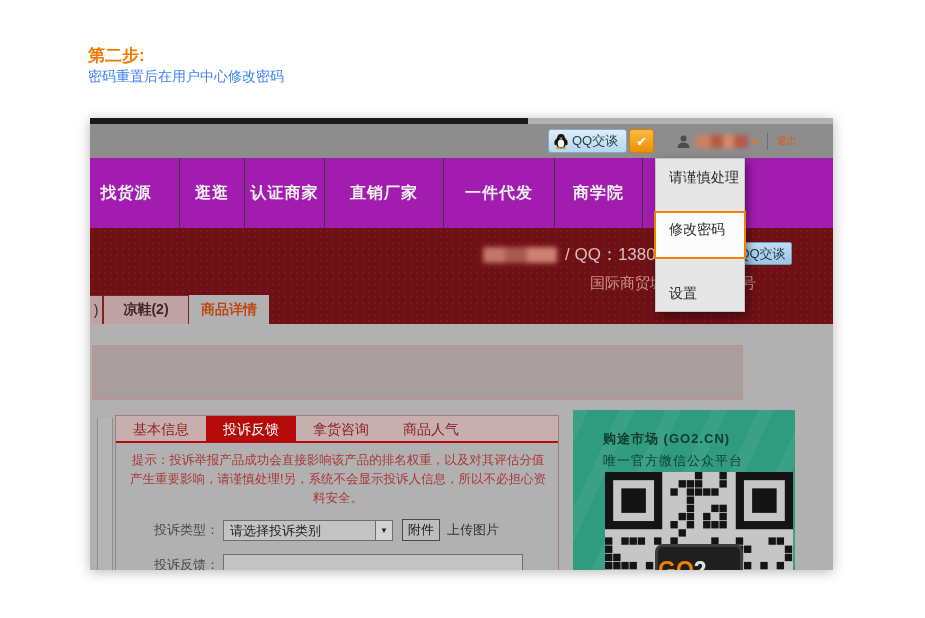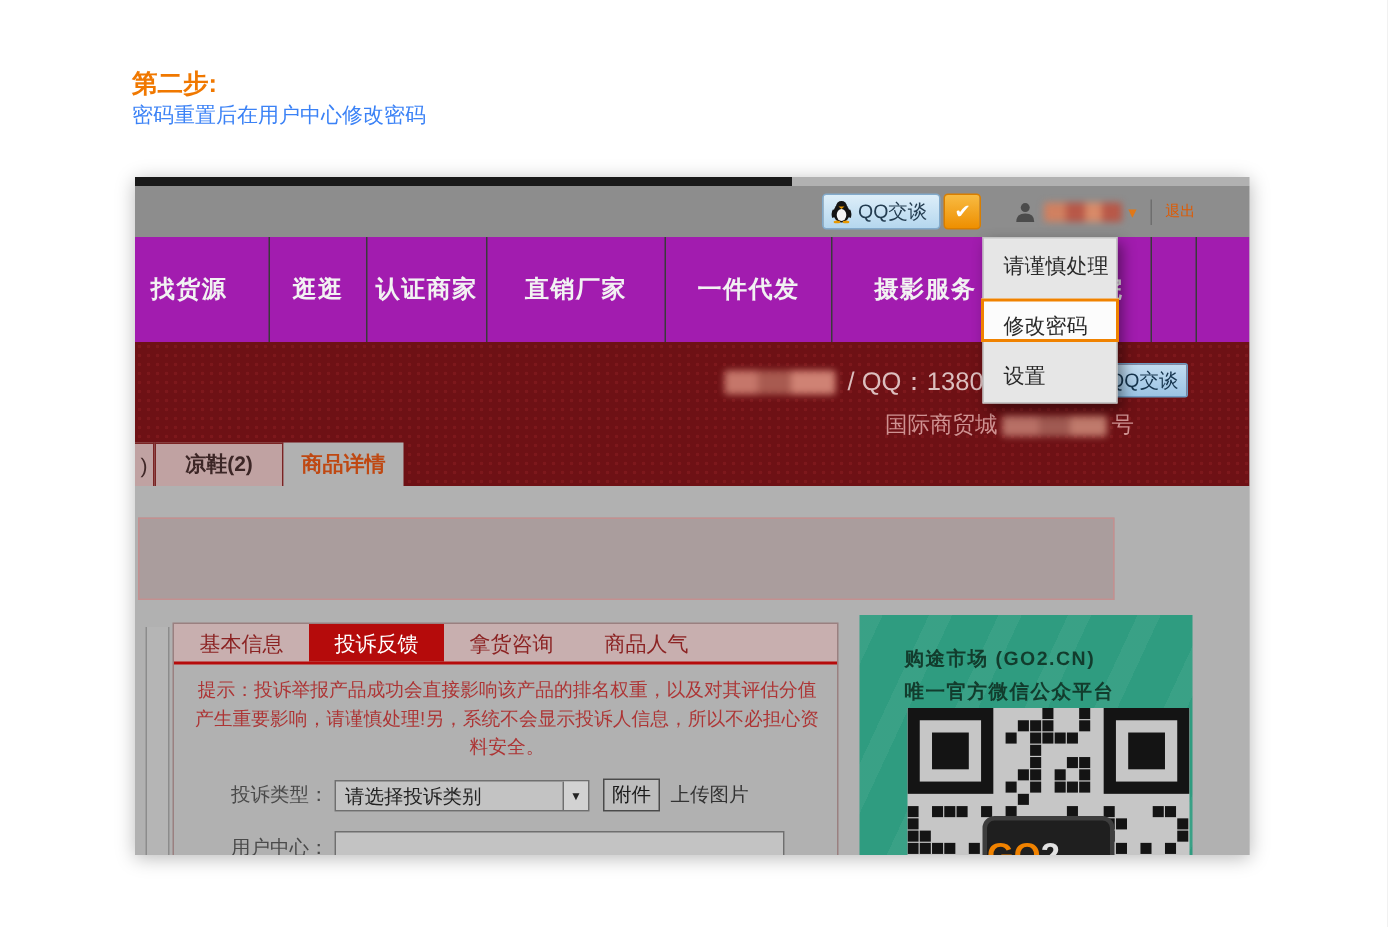--- a/index.html
+++ b/index.html
@@ -85,35 +85,35 @@
   .attach { margin-left:9px; border:1px solid #4a4a4a; background:#bdbdbd; font-size:13px;
             padding:1px 5px; color:#1a1a1a; font-family:inherit; cursor:pointer; }
   .upl { margin-left:7px; color:#333; }
   .row2 { margin-top:13px; }
   .reason-input { width:300px; height:22px; margin-left:4px; background:#c3c3c3; border:1px solid #6f6f6f; }
 
   
   .wechat { position:absolute; left:483px; top:86px; width:222px; height:172px; background:#2f9c80;
             background-image:repeating-linear-gradient(115deg, rgba(255,255,255,0.05) 0 14px, rgba(255,255,255,0) 14px 42px); }
   .w-title { margin:20px 0 0 30px; font-size:13px; font-weight:bold; color:#123c2d; letter-spacing:1px; }
-  .w-sub   { margin:4px 0 0 30px; font-size:13px; font-weight:bold; color:#123c2d; letter-spacing:1px; }
+  .w-sub   { margin:4px 0 0 30px; font-size:13px; font-weight:normal; color:#123c2d; letter-spacing:1px; }
   .qr { position:absolute; left:32px; top:62px; width:188px; height:188px; background:#c6c6c6; }
   .qr svg { display:block; }
   .qr-logo { position:absolute; left:50px; top:72px; width:88px; height:52px; background:#1f1f1f;
              border:3px solid #3d3d3d; border-radius:8px; display:flex; flex-direction:row;
              align-items:center; justify-content:center; }
   .qr-logo-text { font-size:23px; font-weight:bold; line-height:1; }
   .qr-go { color:#f08200; } .qr-two { color:#e2e2e2; }
   .qr-logo-sub { width:58px; height:4px; margin-top:3px; background:#c06010; opacity:0.85; border-radius:1px; }
 
   
   .dropdown { position:absolute; left:565px; top:40px; width:90px; background:#e6e6e6;
               border:1px solid #c4c4c4; box-shadow:3px 4px 9px rgba(0,0,0,0.45); z-index:30; }
   .dd-item { height:36px; line-height:36px; padding-left:13px; font-size:14px; color:#2a2a2a; cursor:pointer; }
-  .dd-item.hl { margin:4px -2px; background:#fcfcfc; border:2px solid #f08200; line-height:32px; height:29px; }
+  .dd-item.hl { margin:16px -2px; background:#fcfcfc; border:2px solid #f08200; line-height:32px; height:48px; }
 
   
   .icon-svg { display:block; }
 </style>
 </head>
 <body>
 
 <div class="page">
 
   <div class="step-title">第二步:</div>
@@ -165,23 +165,20 @@
         </div>
       <div class="nav-item" style="width:80px">
           <span>认证商家</span>
         </div>
       <div class="nav-item" style="width:119px">
           <span>直销厂家</span>
         </div>
       <div class="nav-item" style="width:111px">
           <span>一件代发</span>
         </div>
-      <div class="nav-item" style="width:125px">
-          <span>摄影服务</span>
-        </div>
       <div class="nav-item" style="width:88px">
           <span>商学院</span>
         </div>
       <div class="nav-item" style="width:30px"></div>
       <div class="nav-item nav-fill"></div>
     </div>
 
     <div class="banner">
       <div class="b-line1">
         <span class="blur blur-phone"></span>
@@ -216,21 +213,21 @@
         <div class="frow">
           <span>投诉类型：</span>
           <div class="select">
             <span class="sel-text">请选择投诉类别</span>
             <span class="sel-arrow">▼</span>
           </div>
           <button class="attach">附件</button>
           <span class="upl">上传图片</span>
         </div>
         <div class="frow row2">
-          <span>用户中心：</span>
+          <span>投诉反馈：</span>
           <div class="reason-input"></div>
         </div>
       </div>
 
       <div class="wechat">
         <div class="w-title">购途市场 (GO2.CN)</div>
         <div class="w-sub">唯一官方微信公众平台</div>
         <div class="qr">
           <svg id="qr-svg" width="188" height="188" viewBox="0 0 188 188">
               <rect x="89.91304347826087" y="0" width="7.373913043478262" height="7.373913043478262" fill="#141414"></rect>

